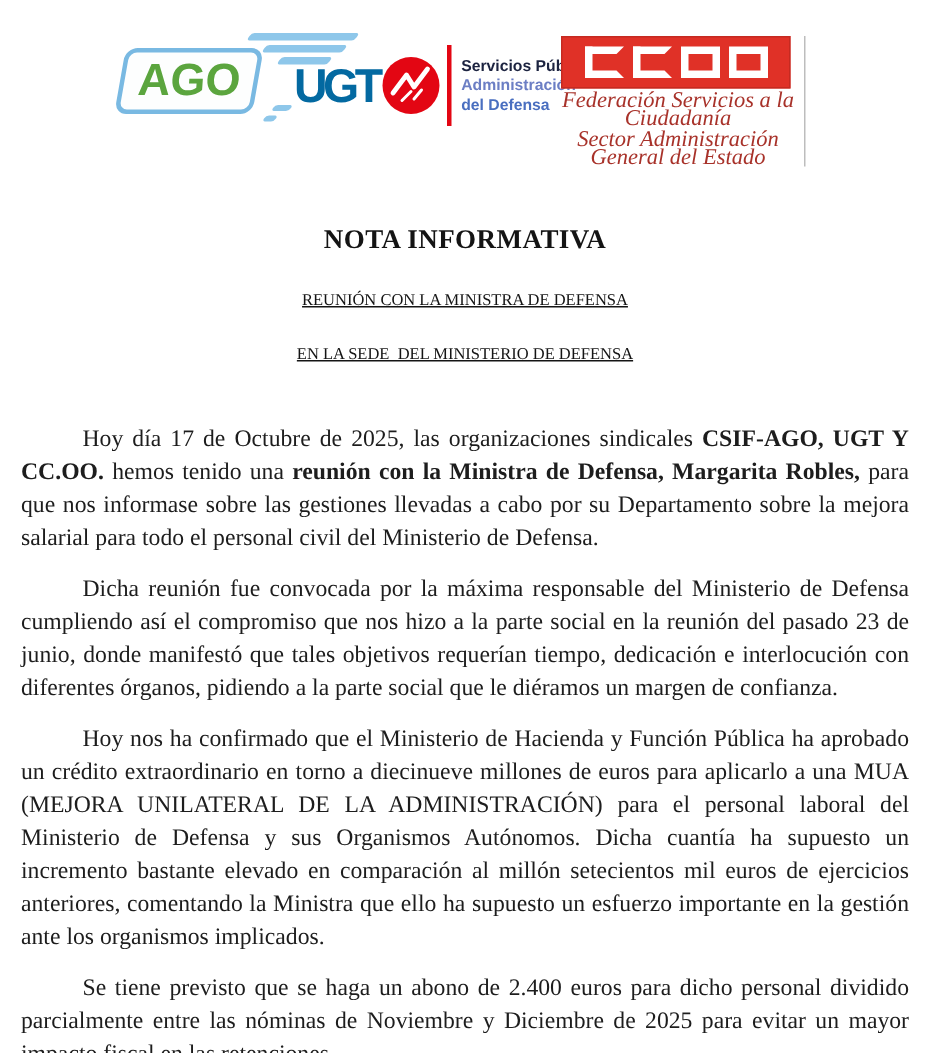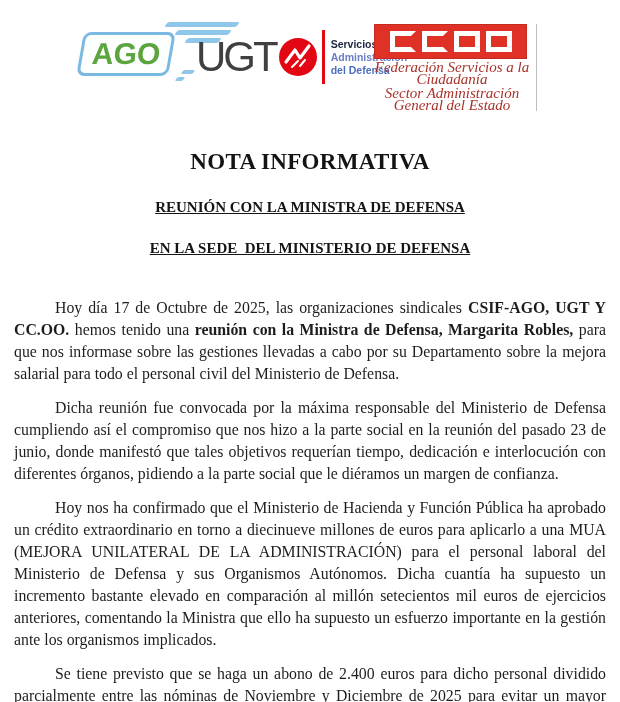--- a/index.html
+++ b/index.html
@@ -30,22 +30,22 @@
   .wing { background:#8ec7ea; border-radius:2px; transform:skewX(-35deg); margin-bottom:3px; }
   .wing.w1 { width:72px; height:5px; }
   .wing.w2 { width:54px; height:5px; margin-left:10px; }
   .wing.w3 { width:34px; height:5px; margin-left:20px; }
   .dot { background:#8ec7ea; border-radius:2px; transform:skewX(-35deg); margin-bottom:3px; }
   .dot.d1 { width:12px; height:4px; margin-left:8px; }
   .dot.d2 { width:8px;  height:4px; margin-left:2px; }
 
   
   .ugt { position:absolute; left:196px; top:26px; display:flex; align-items:center; height:62px; }
-  .ugt-word { font-family:"Liberation Sans", sans-serif; font-weight:normal; font-size:42px;
-              color:#404040; letter-spacing:-3px; transform:scaleY(1.02); line-height:1; }
+  .ugt-word { font-family:"Liberation Sans", sans-serif; font-weight:bold; font-size:31px;
+              color:#0369a1; letter-spacing:-3px; transform:scaleY(1.02); line-height:1; }
   .ugt-circle { width:40px; height:40px; margin-left:2px; }
   .ugt-divider { width:3px; height:54px; background:#e30613; margin:0 6px 0 4px; }
   .ugt-lines { font-family:"Liberation Sans", sans-serif; font-weight:bold; line-height:13px; }
   .ugt-line1 { color:#1c2340; font-size:10.5px; }
   .ugt-line2 { color:#6b7ec4; font-size:10.5px; }
   .ugt-line3 { color:#4a6fc0; font-size:10.5px; }
 
   
   .ccoo { position:absolute; left:374px; top:24px; width:163px;
           border-right:1px solid #bdbdbd; padding-right:6px; }
@@ -54,23 +54,23 @@
   .ccoo-letter { width:26px; height:21px; border:5px solid #ffffff; }
   .ccoo-letter.c { border-right:5px solid rgba(255,255,255,0); }
   .ccoo-sub { font-family:"Liberation Serif", serif; font-style:italic; color:#a8322a;
               font-size:15px; line-height:11.5px; text-align:center; margin-top:3px; }
   .ccoo-seccion { margin-top:2px; border:1.5px solid #777; background:#fff;
                   font-family:"Liberation Sans", sans-serif; font-weight:bold; font-style:italic;
                   color:#111; font-size:10px; text-align:center; padding:1px 2px;
                   white-space:pre; }
 
   
-  .doc-title { text-align:center; font-weight:bold; font-size:23px; margin-top:44px;
+  .doc-title { text-align:center; font-weight:bold; font-size:18px; margin-top:44px;
                letter-spacing:0.3px; color:#141414; }
-  .doc-subtitle { text-align:center; font-weight:bold; font-size:15px; margin-top:24px;
+  .doc-subtitle { text-align:center; font-weight:normal; font-size:11px; margin-top:24px;
                   text-decoration:underline; white-space:pre-wrap; color:#141414; }
   .paragraphs { margin-top:40px; padding:0 14px; }
   .paragraphs p { font-size:15.8px; line-height:22px; text-align:justify;
                   text-indent:41px; margin-bottom:12px; color:#1d1d1d; }
   .paragraphs p b { font-weight:bold; }
 </style>
 </head>
 <body>
 
 <div class="header">

